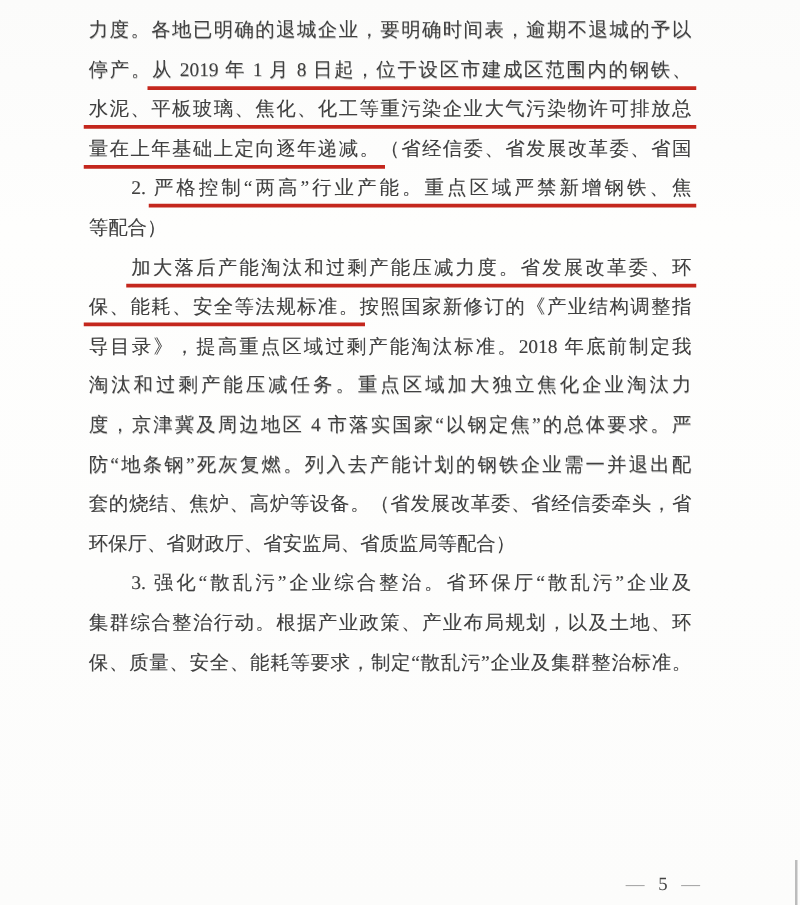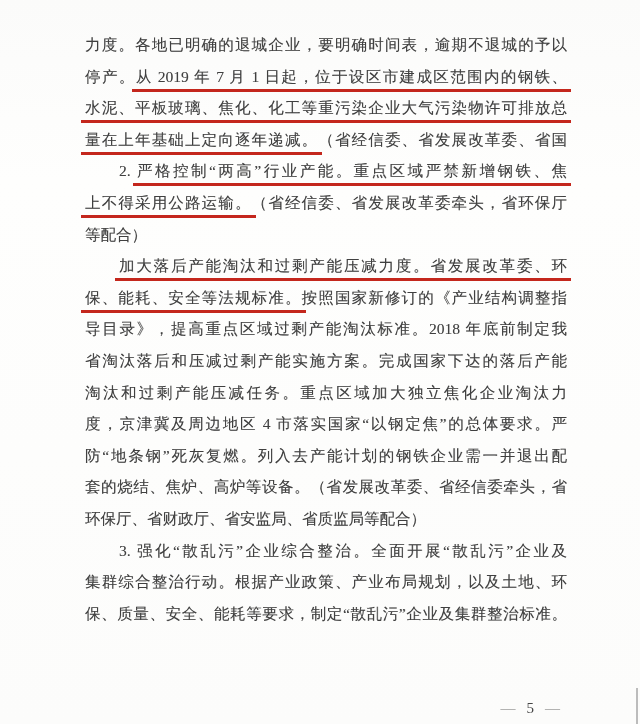--- a/index.html
+++ b/index.html
@@ -15,26 +15,25 @@
     overflow:hidden;
     font-family:"Liberation Serif","DejaVu Serif",serif;
   }
   .page{
     position:relative;
     width:640px;height:724px;
     background:linear-gradient(180deg,#fbfbfa 0%,#fefefd 25%,#fcfcfb 100%);
   }
   .doc{
     position:absolute;
-    left:85px;top:9px;width:482px;
+    left:71px;top:9px;width:482px;
     color:var(--ink);
     font-size:15.5px;
     line-height:31.6px;
     text-shadow:0.3px 0.3px 0.5px rgba(70,70,70,0.35);
-    margin-top:20px;
   }
   .para{margin:0;}
   .line{
     white-space:nowrap;
     text-align:justify;
     text-align-last:left;
     text-justify:inter-character;
   }
   .line.fill{text-align-last:justify;}
   .line.indent{text-indent:34px;}
@@ -60,42 +59,40 @@
     background:rgba(110,110,110,0.45);
   }
 </style>
 </head>
 <body>
 
 <div class="page">
   <div class="doc">
       <div class="para">
         <div class="line fill"><span class="seg">力度。各地已明确的退城企业，要明确时间表，逾期不退城的予以</span></div>
-        <div class="line fill"><span class="seg">停产。</span><span class="seg ul">从 2019 年 7 月 1 日起，位于设区市建成区范围内的钢铁、</span></div>
+        <div class="line fill"><span class="seg">停产。</span><span class="seg ul">从 2019 年 1 月 8 日起，位于设区市建成区范围内的钢铁、</span></div>
         <div class="line fill"><span class="seg ul">水泥、平板玻璃、焦化、化工等重污染企业大气污染物许可排放总</span></div>
         <div class="line fill"><span class="seg ul">量在上年基础上定向逐年递减。</span><span class="seg">（省经信委、省发展改革委、省国</span></div>
       </div>
       <div class="para">
         <div class="line fill indent"><span class="seg">2. </span><span class="seg ul">严格控制“两高”行业产能。重点区域严禁新增钢铁、焦</span></div>
-        <div class="line fill"><span class="seg ul">上不得采用公路运输。</span><span class="seg">（省经信委、省发展改革委牵头，省环保厅</span></div>
         <div class="line"><span class="seg">等配合）</span></div>
       </div>
       <div class="para">
         <div class="line fill indent"><span class="seg ul">加大落后产能淘汰和过剩产能压减力度。省发展改革委、环</span></div>
         <div class="line fill"><span class="seg ul">保、能耗、安全等法规标准。</span><span class="seg">按照国家新修订的《产业结构调整指</span></div>
         <div class="line fill"><span class="seg">导目录》，提高重点区域过剩产能淘汰标准。2018 年底前制定我</span></div>
-        <div class="line fill"><span class="seg">省淘汰落后和压减过剩产能实施方案。完成国家下达的落后产能</span></div>
         <div class="line fill"><span class="seg">淘汰和过剩产能压减任务。重点区域加大独立焦化企业淘汰力</span></div>
         <div class="line fill"><span class="seg">度，京津冀及周边地区 4 市落实国家“以钢定焦”的总体要求。严</span></div>
         <div class="line fill"><span class="seg">防“地条钢”死灰复燃。列入去产能计划的钢铁企业需一并退出配</span></div>
         <div class="line fill"><span class="seg">套的烧结、焦炉、高炉等设备。（省发展改革委、省经信委牵头，省</span></div>
         <div class="line"><span class="seg">环保厅、省财政厅、省安监局、省质监局等配合）</span></div>
       </div>
       <div class="para">
-        <div class="line fill indent"><span class="seg">3. </span><span class="seg">强化“散乱污”企业综合整治。全面开展“散乱污”企业及</span></div>
+        <div class="line fill indent"><span class="seg">3. </span><span class="seg">强化“散乱污”企业综合整治。省环保厅“散乱污”企业及</span></div>
         <div class="line fill"><span class="seg">集群综合整治行动。根据产业政策、产业布局规划，以及土地、环</span></div>
         <div class="line fill"><span class="seg">保、质量、安全、能耗等要求，制定“散乱污”企业及集群整治标准。</span></div>
       </div>
     </div>
   <div class="page-number">
     <span class="dash">—</span><span class="num">5</span><span class="dash">—</span>
   </div>
   <div class="scan-edge"></div>
 </div>
 

